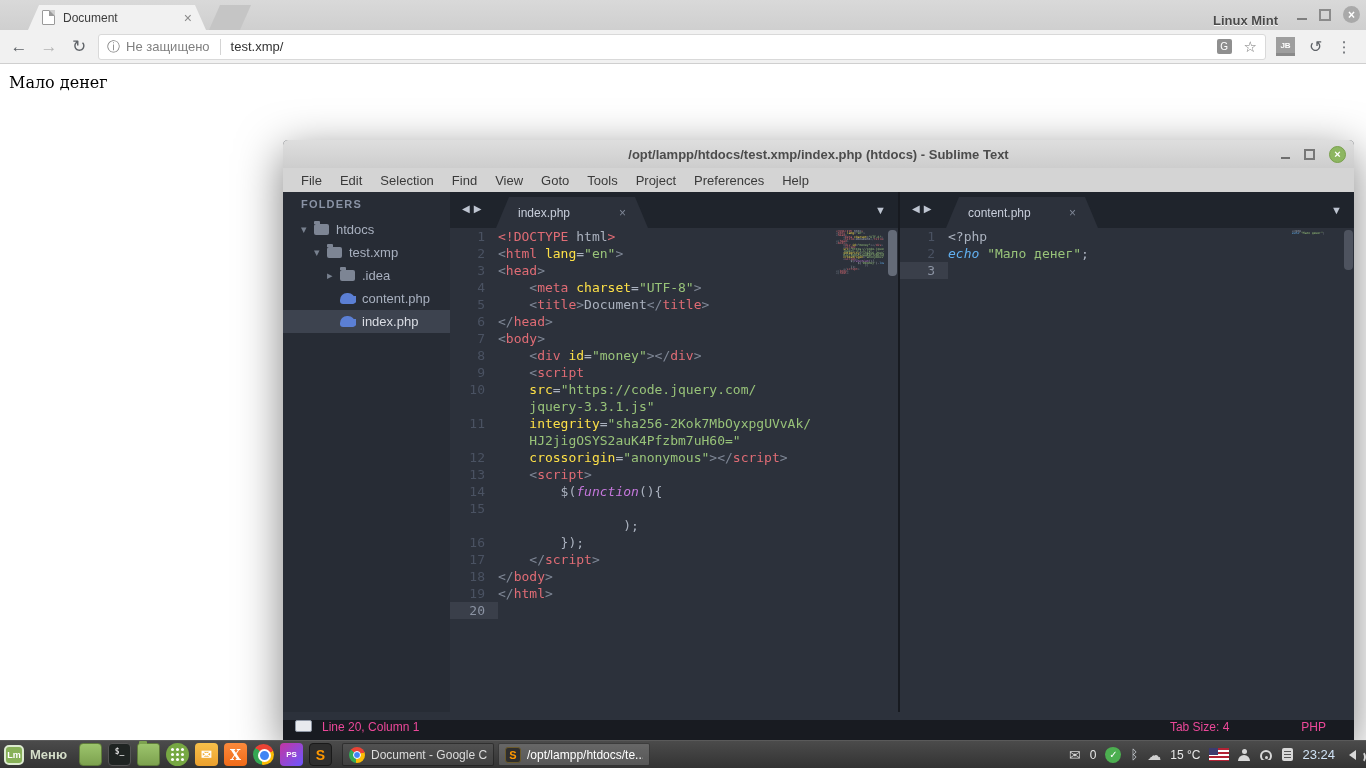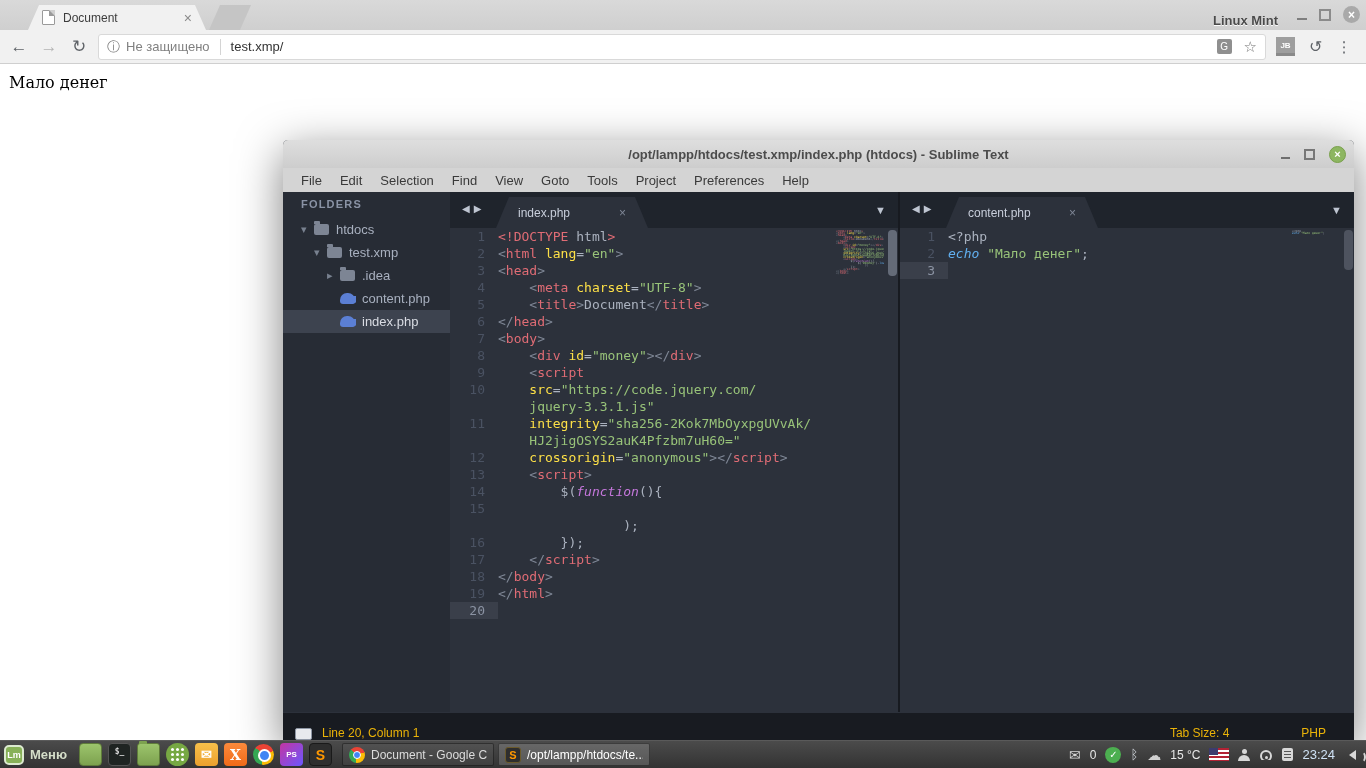--- a/index.html
+++ b/index.html
@@ -98,22 +98,22 @@
   .tk-w{color:#abb2bf;} .tk-p{color:#7f8796;} .tk-r{color:#e06c75;} .tk-pu{color:#fde047;}
   .tk-s{color:#98c379;} .tk-b{color:#61afef;}
   .tk-pi{color:#c678dd;font-style:italic;} .tk-bi{color:#61afef;font-style:italic;}
   .minimap{position:absolute;top:2px;width:48px;overflow:hidden;opacity:.95;}
   .leftp .minimap{right:14px;height:60px;}
   .rightp .minimap{right:14px;height:20px;}
   .mini-line{height:2px;line-height:2px;font-size:3px;font-family:"DejaVu Sans Mono",monospace;white-space:pre;}
   .puck{position:absolute;right:1px;top:2px;width:9px;border-radius:4px;background:#6f7684;opacity:.85;}
   .leftp .puck{height:46px;}
   .rightp .puck{height:40px;opacity:.5;}
-  .st-status{position:absolute;left:0;bottom:0;width:100%;height:27px;background:#181b21;
-        display:flex;align-items:flex-end;color:#eab308;font-size:12px;}
+  .st-status{position:absolute;left:0;bottom:0;width:100%;height:20px;background:#181b21;
+        display:flex;align-items:flex-start;color:#ec4899;font-size:12px;}
   .status-ic{width:15px;height:10px;border:1px solid #8e96a4;border-radius:2px;background:#e8eaee;
         margin:0 10px 0 12px;flex:none;}
   .st-status .spacer{flex:1;}
   .status-tabsize{margin-right:72px;}
   .status-syntax{margin-right:28px;}
   
   .taskbar{position:absolute;left:0;bottom:0;width:100%;height:28px;
         background:linear-gradient(#4b4b4b,#333);border-top:1px solid #5a5a5a;box-sizing:border-box;
         display:flex;align-items:center;}
   .mint-btn{display:flex;align-items:center;gap:6px;padding:0 8px 0 4px;height:100%;}

